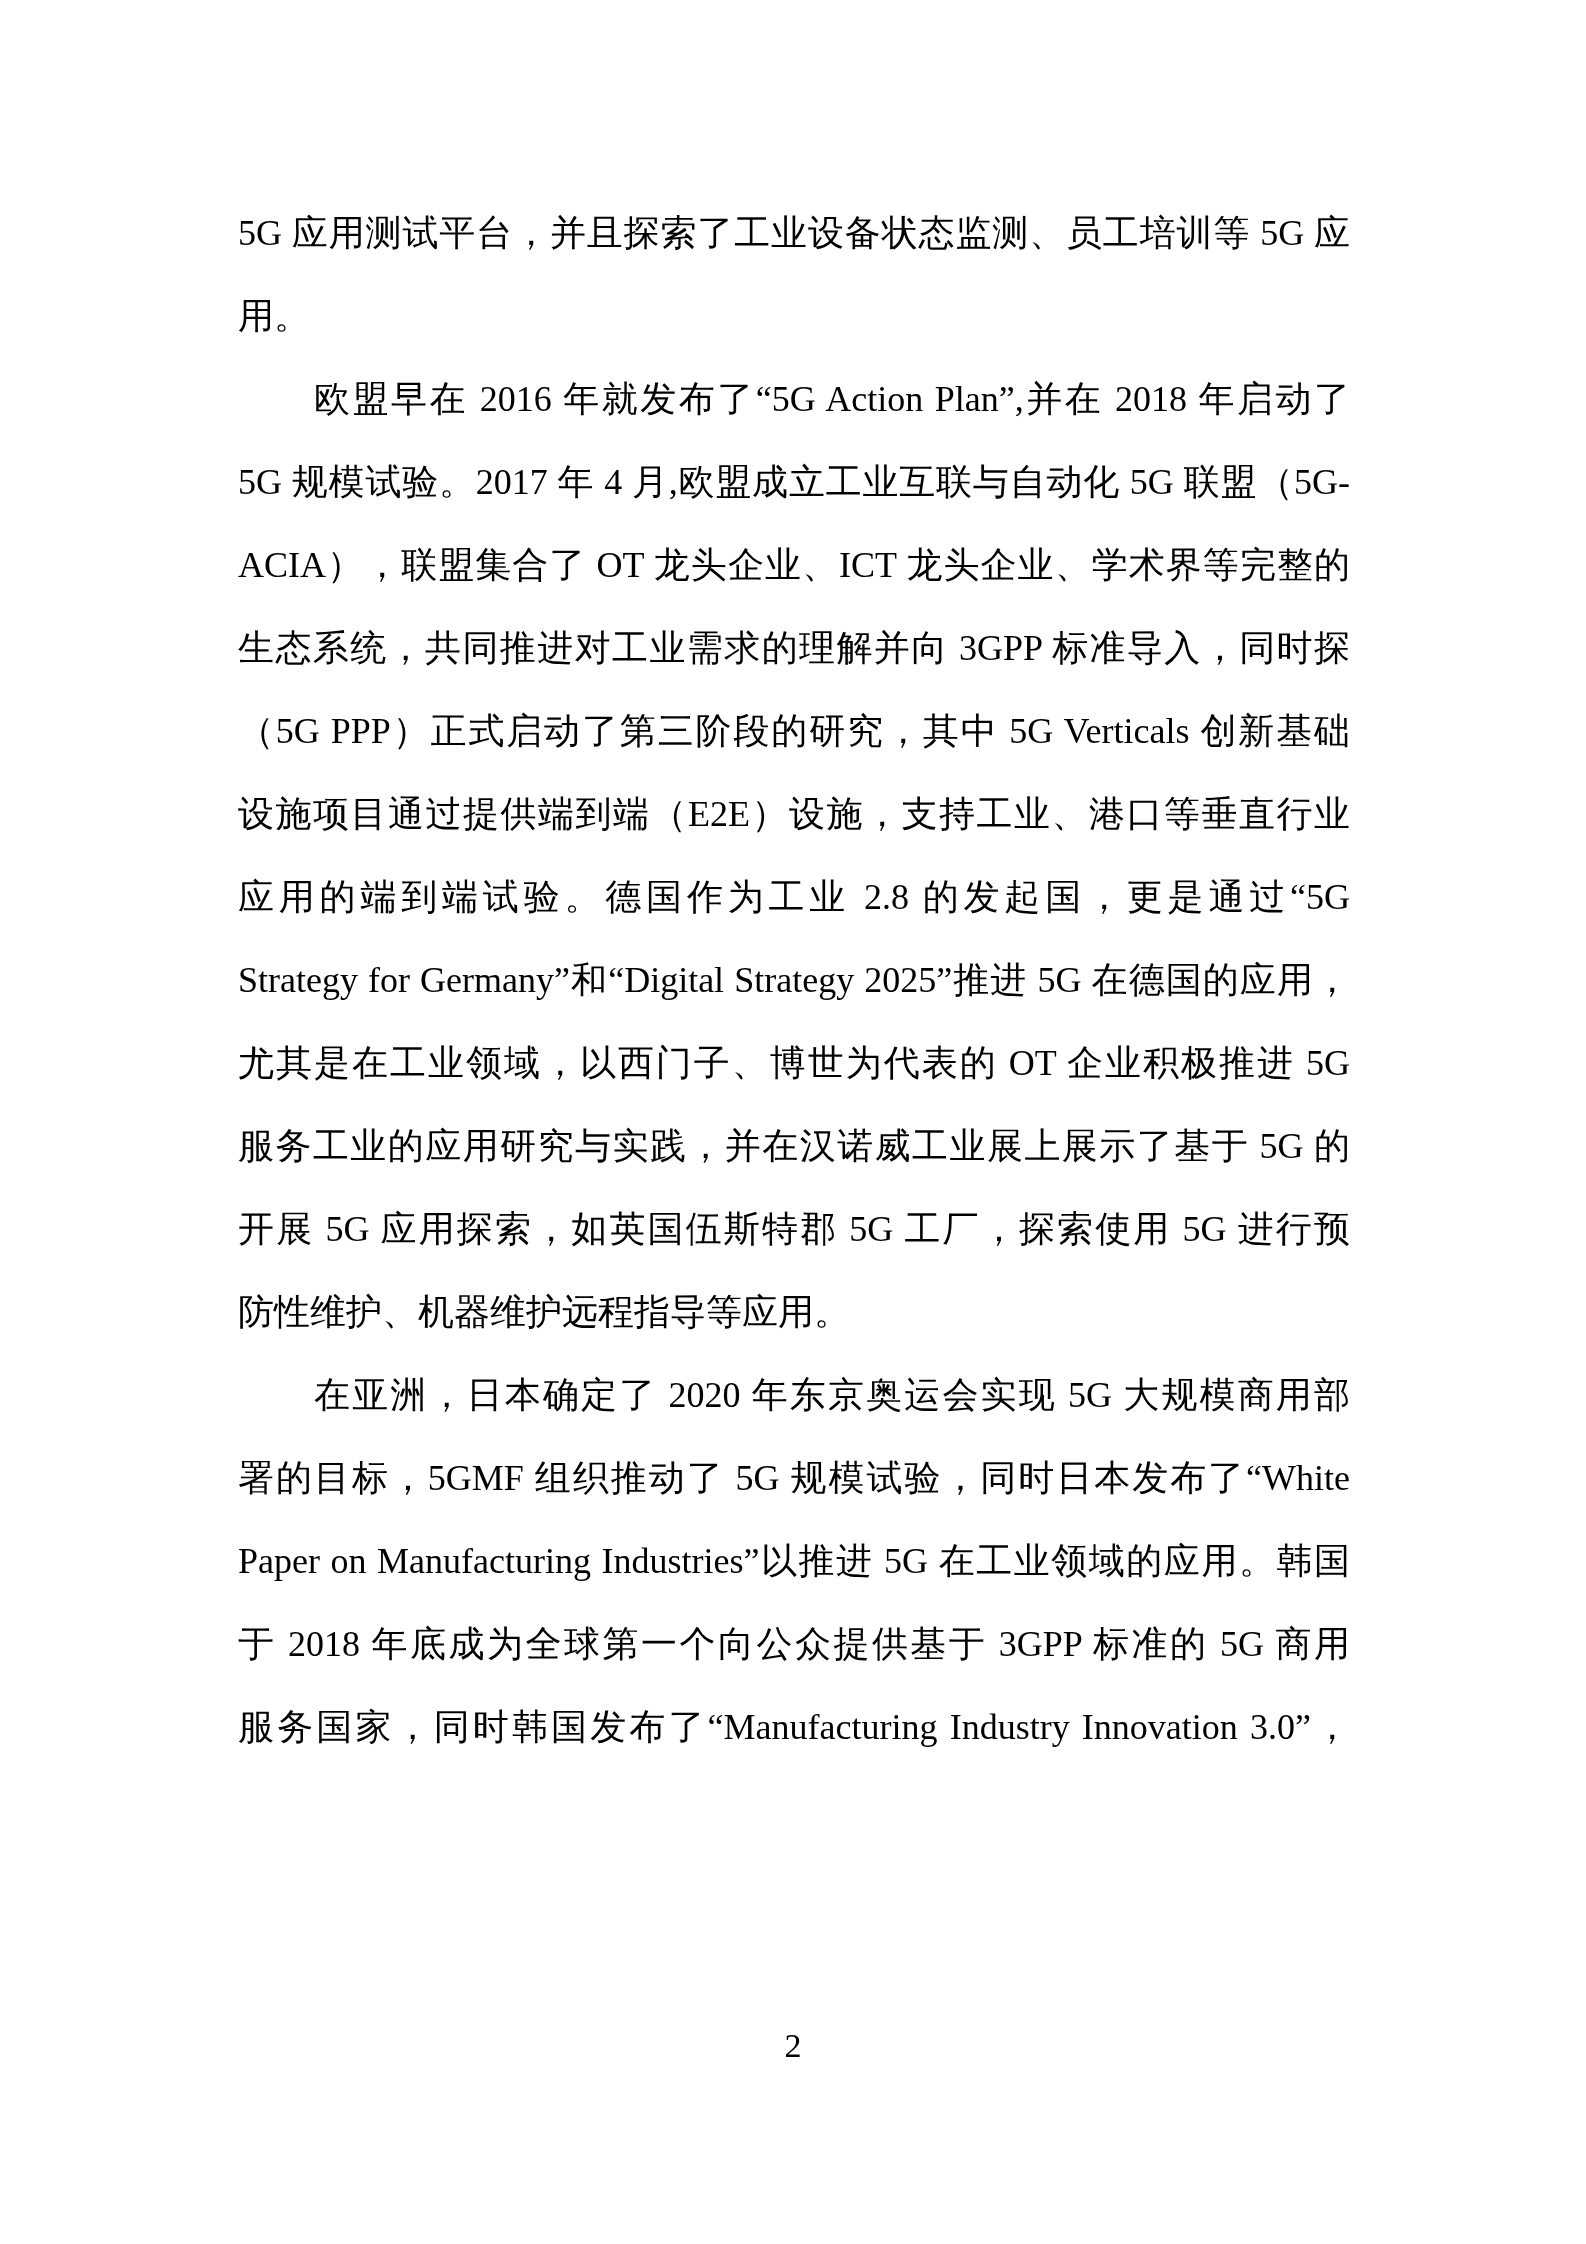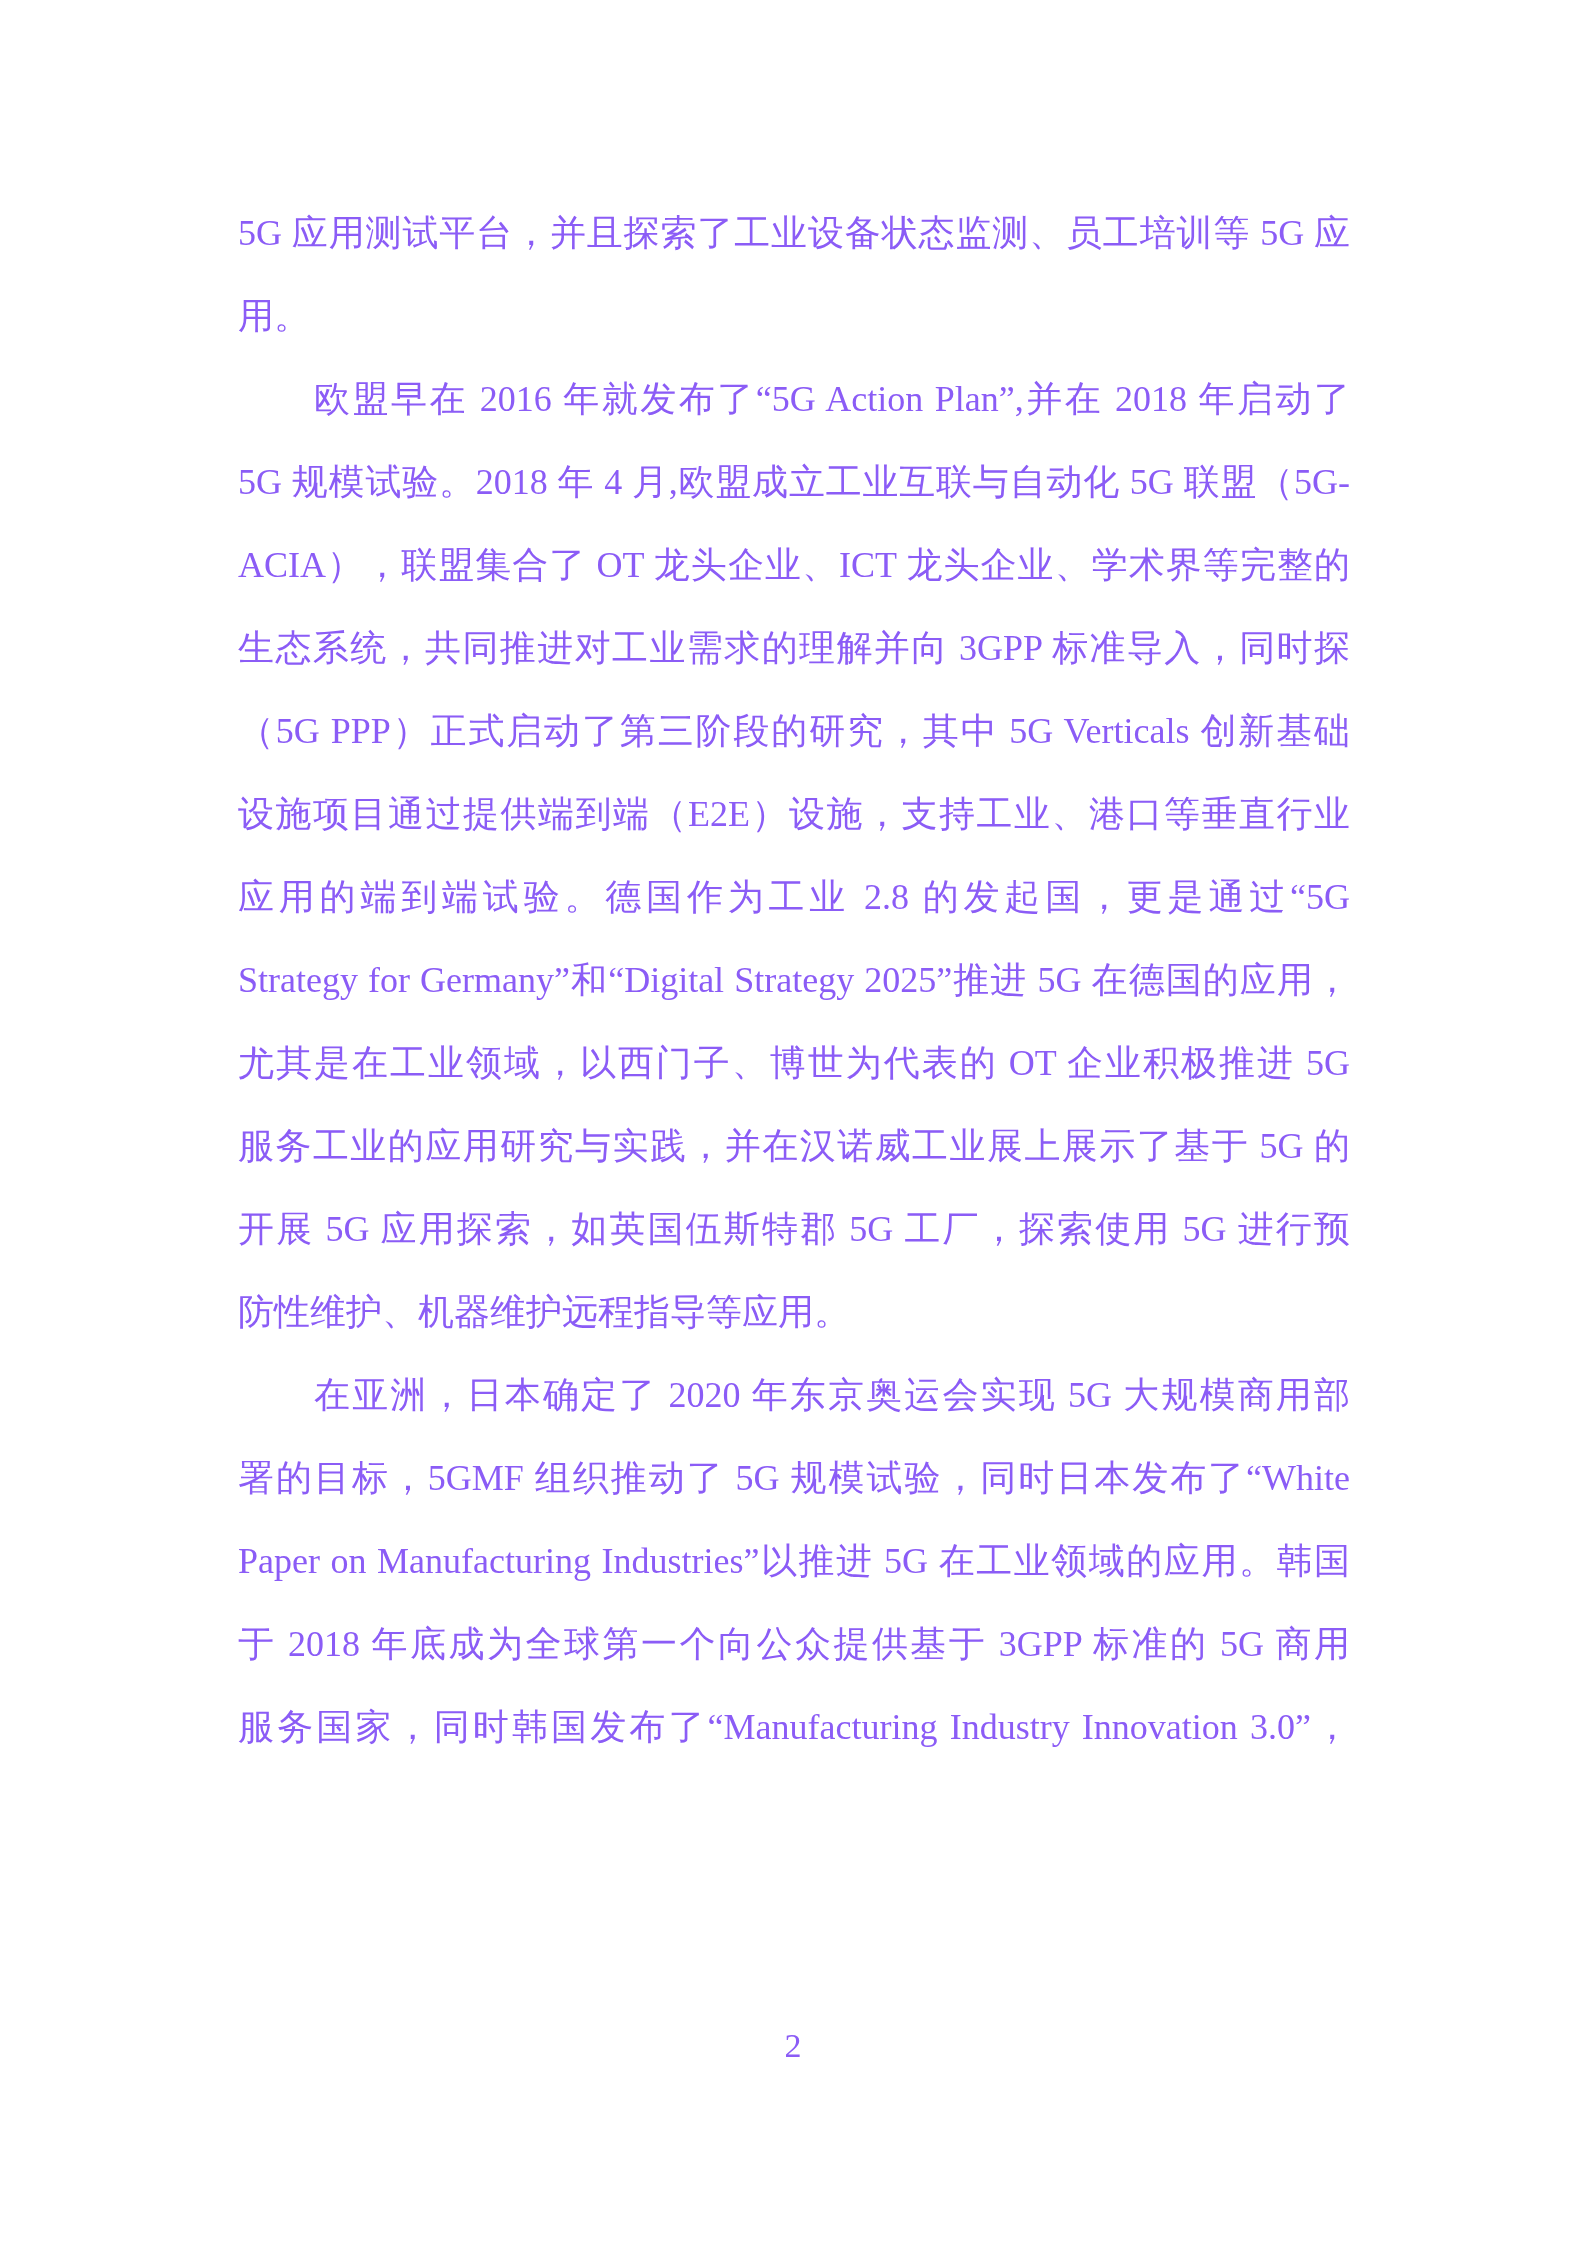--- a/index.html
+++ b/index.html
@@ -5,21 +5,21 @@
   html, body {
     margin: 0;
     padding: 0;
     background: #ffffff;
   }
   .page {
     position: relative;
     width: 1586px;
     height: 2244px;
     background: #ffffff;
-    color: #8b5cf6;
+    color: #000000;
     font-family: "Liberation Serif", "DejaVu Serif", serif;
     overflow: hidden;
   }
   .text-block {
     position: absolute;
     left: 238px;
     top: 192px;
     width: 1112px;
     font-size: 36px;
   }
@@ -46,21 +46,21 @@
   }
 </style>
 </head>
 <body>
 
 <div class="page">
   <div class="text-block">
       <div class="line just">5G 应用测试平台，并且探索了工业设备状态监测、员工培训等 5G 应</div>
       <div class="line">用。</div>
       <div class="line indent just">欧盟早在 2016 年就发布了“5G Action Plan”,并在 2018 年启动了</div>
-      <div class="line just">5G 规模试验。2018 年 4 月,欧盟成立工业互联与自动化 5G 联盟（5G-</div>
+      <div class="line just">5G 规模试验。2017 年 4 月,欧盟成立工业互联与自动化 5G 联盟（5G-</div>
       <div class="line just">ACIA），联盟集合了 OT 龙头企业、ICT 龙头企业、学术界等完整的</div>
       <div class="line just">生态系统，共同推进对工业需求的理解并向 3GPP 标准导入，同时探</div>
       <div class="line just">（5G PPP）正式启动了第三阶段的研究，其中 5G Verticals 创新基础</div>
       <div class="line just">设施项目通过提供端到端（E2E）设施，支持工业、港口等垂直行业</div>
       <div class="line just">应用的端到端试验。德国作为工业 2.8 的发起国，更是通过“5G</div>
       <div class="line just">Strategy for Germany”和“Digital Strategy 2025”推进 5G 在德国的应用，</div>
       <div class="line just">尤其是在工业领域，以西门子、博世为代表的 OT 企业积极推进 5G</div>
       <div class="line just">服务工业的应用研究与实践，并在汉诺威工业展上展示了基于 5G 的</div>
       <div class="line just">开展 5G 应用探索，如英国伍斯特郡 5G 工厂，探索使用 5G 进行预</div>
       <div class="line">防性维护、机器维护远程指导等应用。</div>

